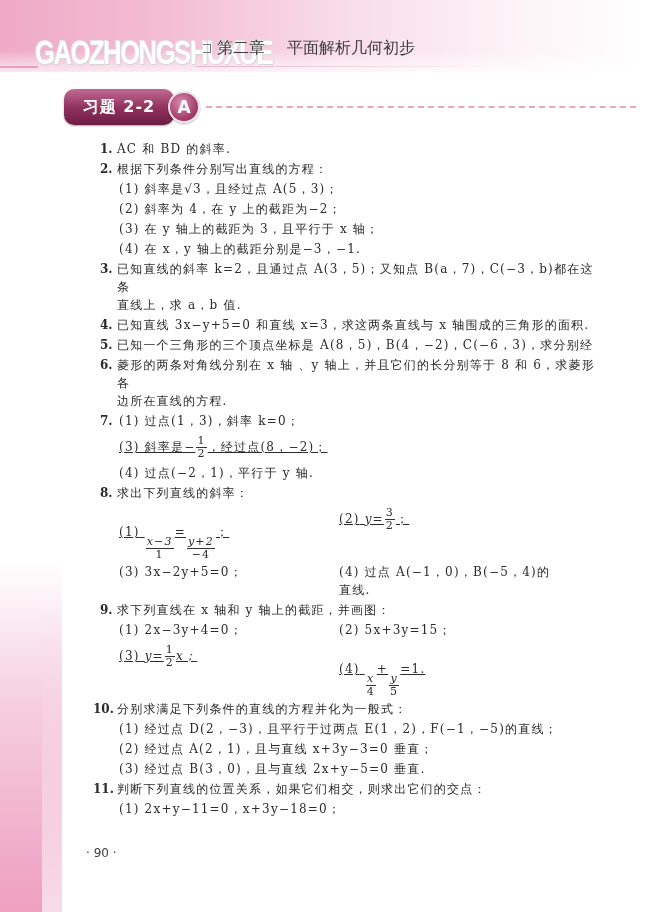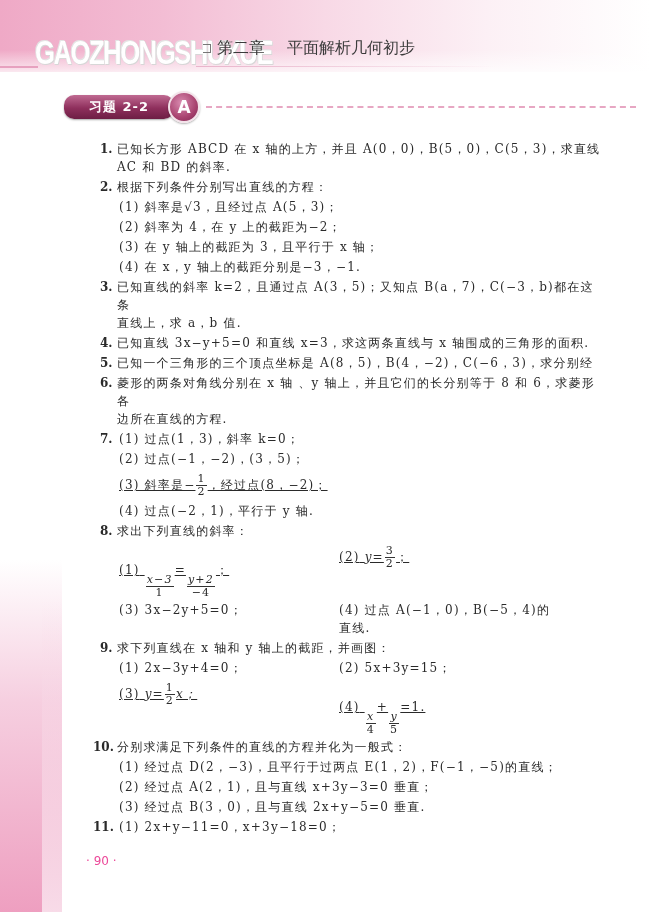--- a/index.html
+++ b/index.html
@@ -47,25 +47,25 @@
   .chapter .box {
     width:7px; height:7px; border:1px solid #777; border-left:none;
     display:inline-block;
   }
   .chapter .gap { width:10px; display:inline-block; }
 
   .exercise-banner {
     position:absolute; left:64px; top:92px; height:30px; display:flex; align-items:center;
   }
   .banner-pill {
-    width:110px; height:24px; border-radius:10px;
+    width:110px; height:36px; border-radius:10px;
     background:linear-gradient(180deg,#c06a92 0%,#8e2f5c 55%,#6d1e44 100%);
     box-shadow:0 1px 2px rgba(0,0,0,0.35);
     color:#ffffff; font-family:"DejaVu Sans", sans-serif; font-weight:bold;
-    font-size:13px; display:flex; align-items:center; justify-content:center;
+    font-size:16px; display:flex; align-items:center; justify-content:center;
     letter-spacing:1px;
   }
   .banner-circle {
     width:28px; height:28px; border-radius:50%; margin-left:-6px;
     background:radial-gradient(circle at 40% 35%,#d98bb0 0%,#a8426f 60%,#7b2450 100%);
     border:2px solid #f3e3ea;
     color:#fff; font-family:"DejaVu Sans", sans-serif; font-weight:bold; font-size:17px;
     display:flex; align-items:center; justify-content:center;
     box-shadow:0 1px 2px rgba(0,0,0,0.3);
   }
@@ -90,21 +90,21 @@
   .row2 { display:flex; }
   .row2 > div { width:220px; }
   .row2 > div + div { margin-left:0; }
   .frac { display:inline-block; vertical-align:middle; text-align:center; font-size:11px; line-height:12px; margin:0 1px; }
   .frac .n { display:block; border-bottom:1px solid #333; padding:0 1px; }
   .frac .d { display:block; padding:0 1px; }
   i { font-style:italic;margin-top:32px; }
 
   .page-number {
     position:absolute; left:86px; top:846px;
-    font-family:"DejaVu Sans", sans-serif; font-size:12px; color:#ec4899;margin-top:8px;
+    font-family:"DejaVu Sans", sans-serif; font-size:12px; color:#404040;
   }
 </style>
 </head>
 <body>
 
 <div class="top-band"></div>
 <div class="top-fade"></div>
 <div class="left-band"></div>
 <div class="left-band-2"></div>
 <div class="header-rule"></div>
@@ -121,21 +121,20 @@
 <div class="exercise-banner">
   <div class="banner-pill">习题 2-2</div>
   <div class="banner-circle">A</div>
   <div class="banner-dots"></div>
 </div>
 
 <div class="content">
 
   <div class="q">
     <span class="num">1.</span>
-    <div class="stem">已知长方形 ABCD 在 x 轴的上方，并且 A(0，0)，B(5，0)，C(5，3)，求直线</div>
     <div class="stem">AC 和 BD 的斜率.</div>
   </div>
 
   <div class="q">
     <span class="num">2.</span>
     <div class="stem">根据下列条件分别写出直线的方程：</div>
     <div class="sub">(1) 斜率是√3，且经过点 A(5，3)；</div>
     <div class="sub">(2) 斜率为 4，在 y 上的截距为−2；</div>
     <div class="sub">(3) 在 y 轴上的截距为 3，且平行于 x 轴；</div>
     <div class="sub">(4) 在 x，y 轴上的截距分别是−3，−1.</div>
@@ -159,21 +158,20 @@
 
   <div class="q">
     <span class="num">6.</span>
     <div class="stem">菱形的两条对角线分别在 x 轴 、y 轴上，并且它们的长分别等于 8 和 6，求菱形各</div>
     <div class="stem">边所在直线的方程.</div>
   </div>
 
   <div class="q">
     <span class="num">7.</span>
     <div class="sub">(1) 过点(1，3)，斜率 k=0；</div>
-    <div class="sub">(2) 过点(−1，−2)，(3，5)；</div>
     <div class="sub tall">
       <span>(3) 斜率是−</span><span class="frac"><span class="n">1</span><span class="d">2</span></span><span>，经过点(8，−2)；</span>
     </div>
     <div class="sub">(4) 过点(−2，1)，平行于 y 轴.</div>
   </div>
 
   <div class="q">
     <span class="num">8.</span>
     <div class="stem">求出下列直线的斜率：</div>
     <div class="row2 sub tall">
@@ -214,17 +212,18 @@
   <div class="q">
     <span class="num wide">10.</span>
     <div class="stem">分别求满足下列条件的直线的方程并化为一般式：</div>
     <div class="sub">(1) 经过点 D(2，−3)，且平行于过两点 E(1，2)，F(−1，−5)的直线；</div>
     <div class="sub">(2) 经过点 A(2，1)，且与直线 x+3y−3=0 垂直；</div>
     <div class="sub">(3) 经过点 B(3，0)，且与直线 2x+y−5=0 垂直.</div>
   </div>
 
   <div class="q">
     <span class="num wide">11.</span>
+    <div class="stem">判断下列直线的位置关系，如果它们相交，则求出它们的交点：</div>
     <div class="sub">(1) 2x+y−11=0，x+3y−18=0；</div>
   </div>
 </div>
 
 <div class="page-number">· 90 ·</div>
 
 </body></html>

